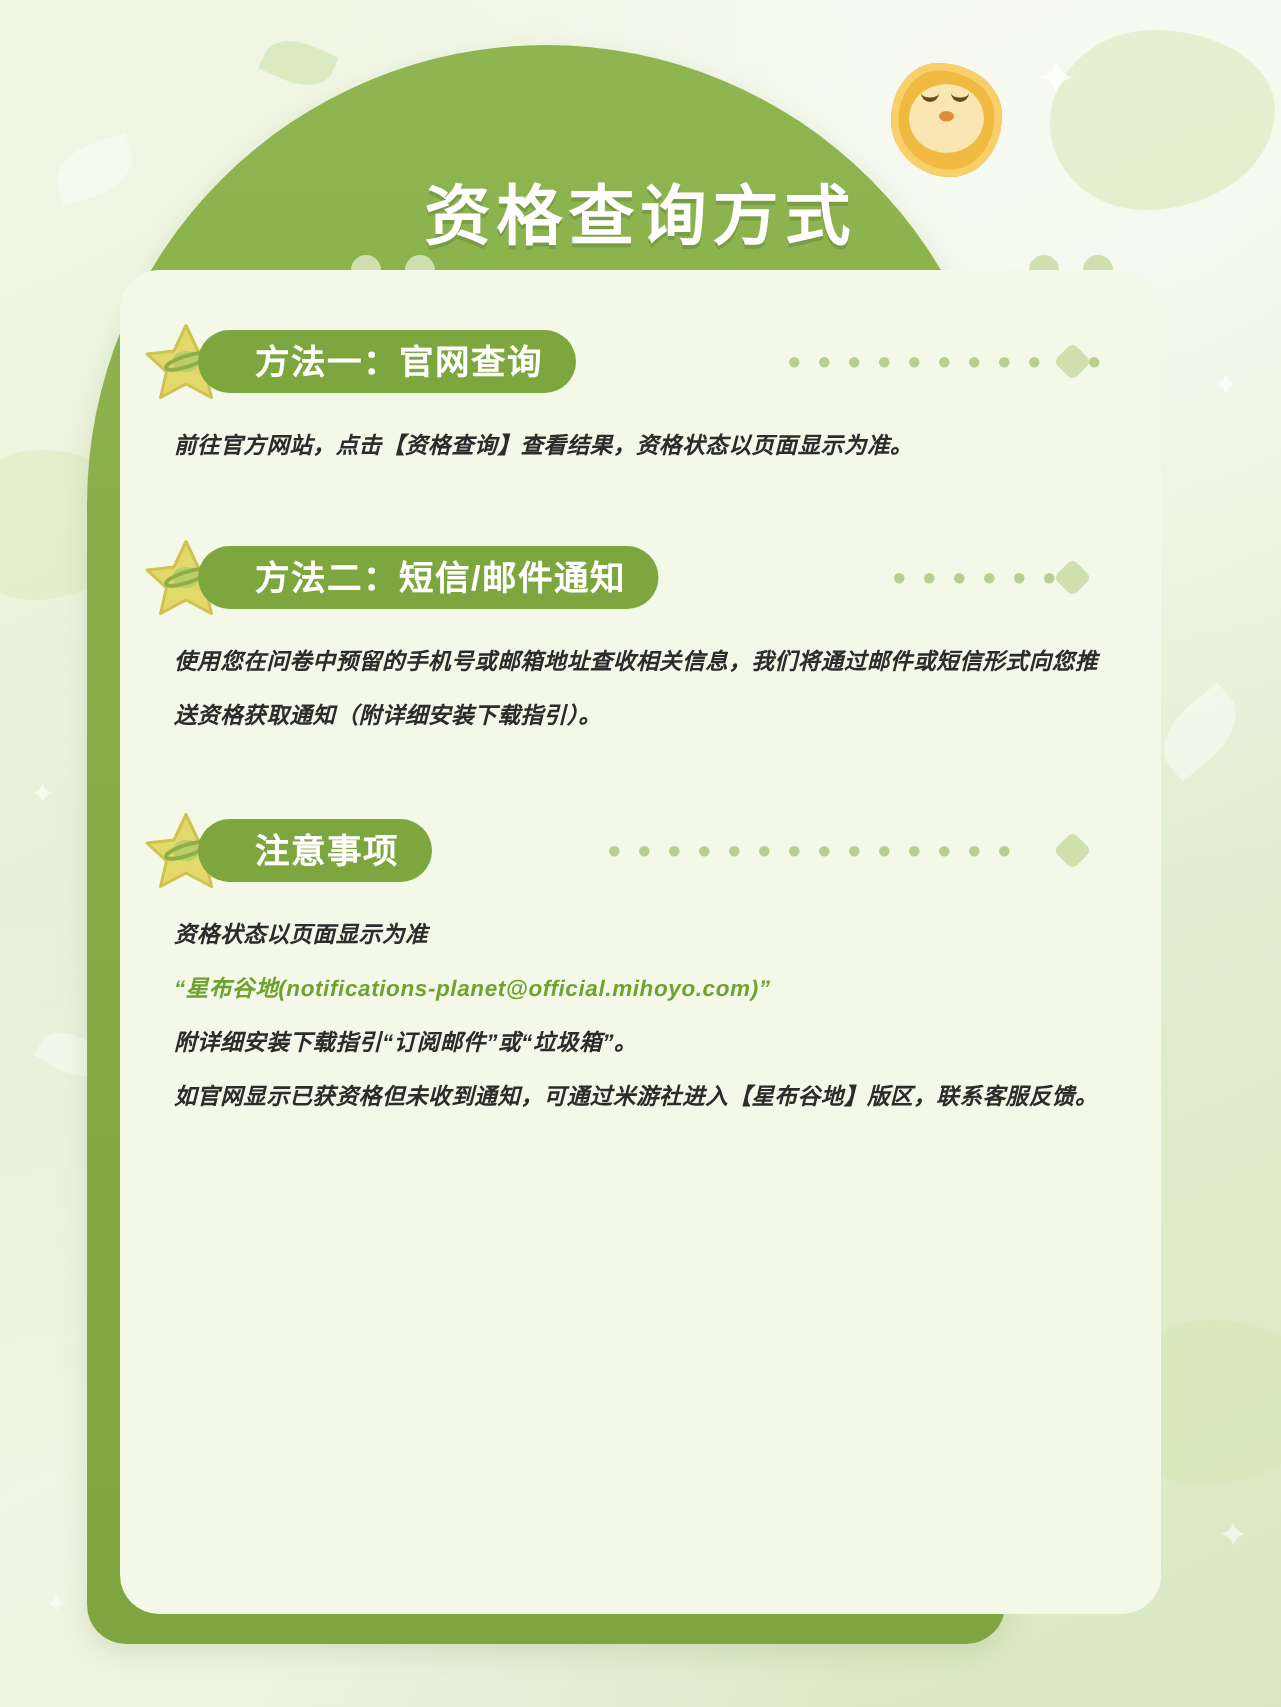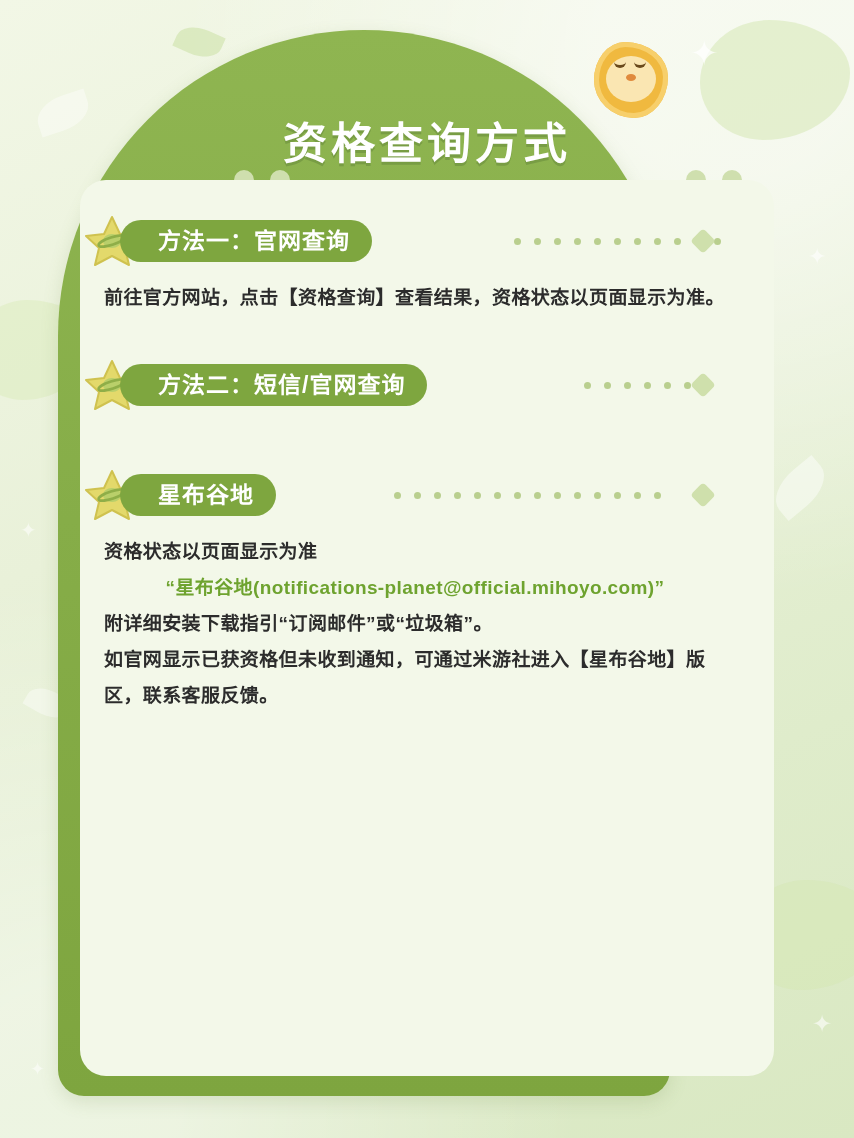--- a/index.html
+++ b/index.html
@@ -143,21 +143,21 @@
     top: 32px;
     width: 10px;
     height: 7px;
     border-radius: 50%;
     background: #e08a3c;
   }
 
   
   .content {
     position: absolute;
-    left: 84px;
+    left: 96px;
     top: 214px;
     width: 660px;
   }
 
   .section { position: relative; }
 
   .sec-head {
     position: relative;
     height: 56px;
     margin-bottom: 10px;
@@ -203,30 +203,30 @@
     position: absolute;
     top: 18px;
     width: 18px;
     height: 18px;
     background: #cfe0ac;
     transform: rotate(45deg);
     border-radius: 4px;
   }
 
   .para {
-    font-size: 19px;
+    font-size: 15px;
     line-height: 36px;
     color: #2c2c2c;
     font-weight: bold;
     letter-spacing: .4px;
     max-width: 622px;
+    font-style: italic;
   }
   .para.green {
     color: #6ea32f;
-    text-align: center;
   }
 
   .sec-body { padding-left: 20px; }
 
   .sp-1 { height: 42px; }
   .sp-2 { height: 44px; }
 </style>
 </head>
 <body>
 
@@ -298,46 +298,49 @@
 
   <div class="section">
     <div class="sec-head">
       <div class="star-icon">
         <svg width="56" height="54" viewBox="0 0 56 54">
           <path d="M28 3 L36 20 L54 22 L41 34 L45 51 L28 42 L11 51 L15 34 L2 22 L20 20 Z" fill="#e3d96b" stroke="#cfc24f" stroke-width="2" stroke-linejoin="round"></path>
           <ellipse cx="28" cy="27" rx="9" ry="7" fill="#b9cf6a"></ellipse>
           <ellipse cx="28" cy="27" rx="14" ry="3.6" fill="none" stroke="#8fae48" stroke-width="2.6" transform="rotate(-18 28 27)"></ellipse>
         </svg>
       </div>
-      <div class="badge">方法二：短信/官网查询</div>
+      <div class="badge">方法二：短信/邮件通知</div>
       <div class="dots" style="left:500px;">
         <span class="dot"></span>
           <span class="dot"></span>
           <span class="dot"></span>
         <span class="dot"></span>
           <span class="dot"></span>
           <span class="dot"></span>
         <span class="dot"></span>
       </div>
       <div class="diamond" style="left:610px;"></div>
+    </div>
+    <div class="sec-body">
+      <p class="para">使用您在问卷中预留的手机号或邮箱地址查收相关信息，我们将通过邮件或短信形式向您推送资格获取通知（附详细安装下载指引）。</p>
     </div>
   </div>
 
   <div class="sp-2"></div>
 
   <div class="section">
     <div class="sec-head">
       <div class="star-icon">
         <svg width="56" height="54" viewBox="0 0 56 54">
           <path d="M28 3 L36 20 L54 22 L41 34 L45 51 L28 42 L11 51 L15 34 L2 22 L20 20 Z" fill="#e3d96b" stroke="#cfc24f" stroke-width="2" stroke-linejoin="round"></path>
           <ellipse cx="28" cy="27" rx="9" ry="7" fill="#b9cf6a"></ellipse>
           <ellipse cx="28" cy="27" rx="14" ry="3.6" fill="none" stroke="#8fae48" stroke-width="2.6" transform="rotate(-18 28 27)"></ellipse>
         </svg>
       </div>
-      <div class="badge">星布谷地</div>
+      <div class="badge">注意事项</div>
       <div class="dots" style="left:310px;">
         <span class="dot"></span>
           <span class="dot"></span>
           <span class="dot"></span>
         <span class="dot"></span>
           <span class="dot"></span>
           <span class="dot"></span>
         <span class="dot"></span>
           <span class="dot"></span>
           <span class="dot"></span>

